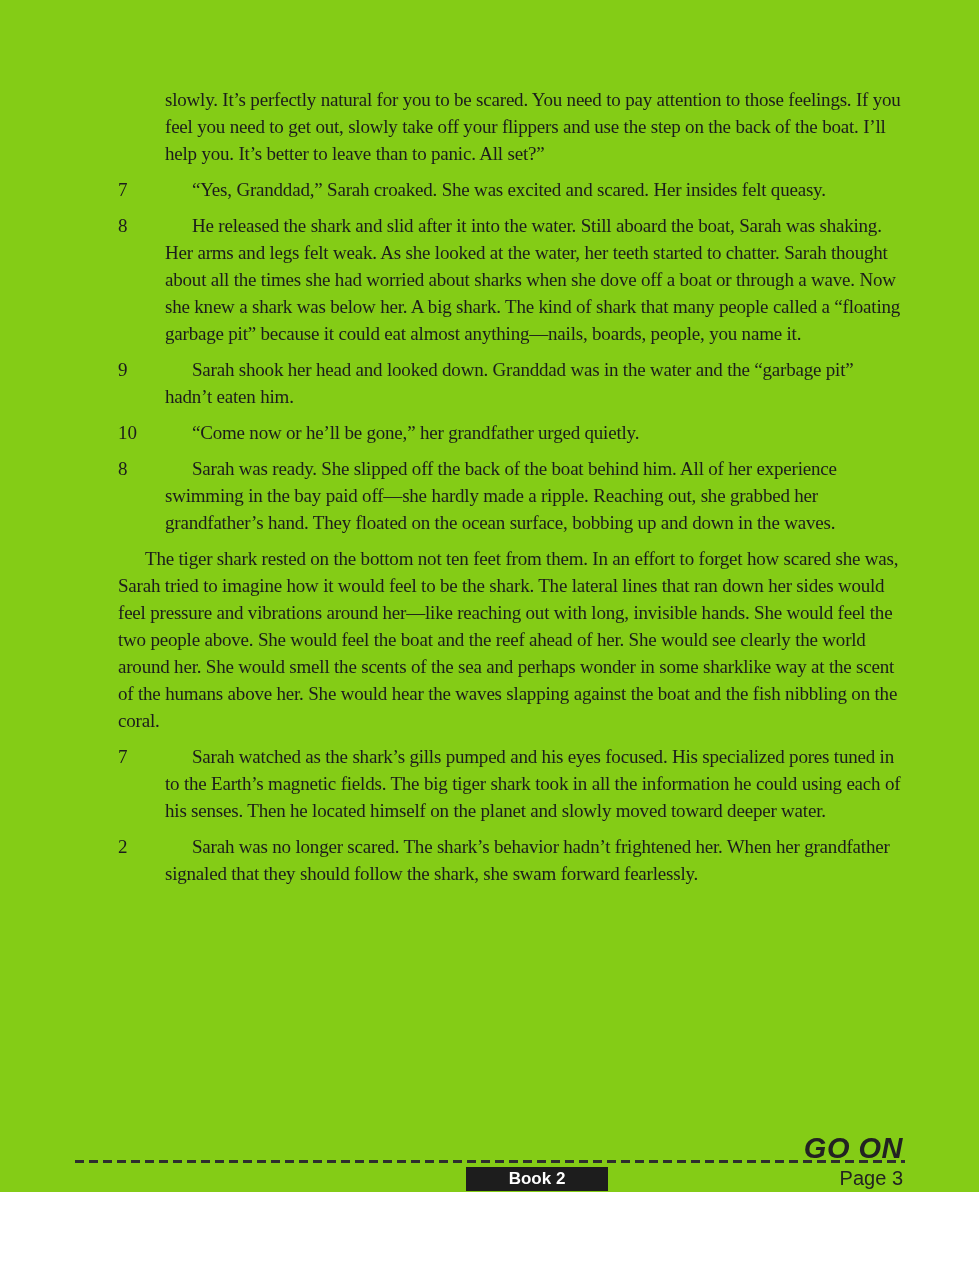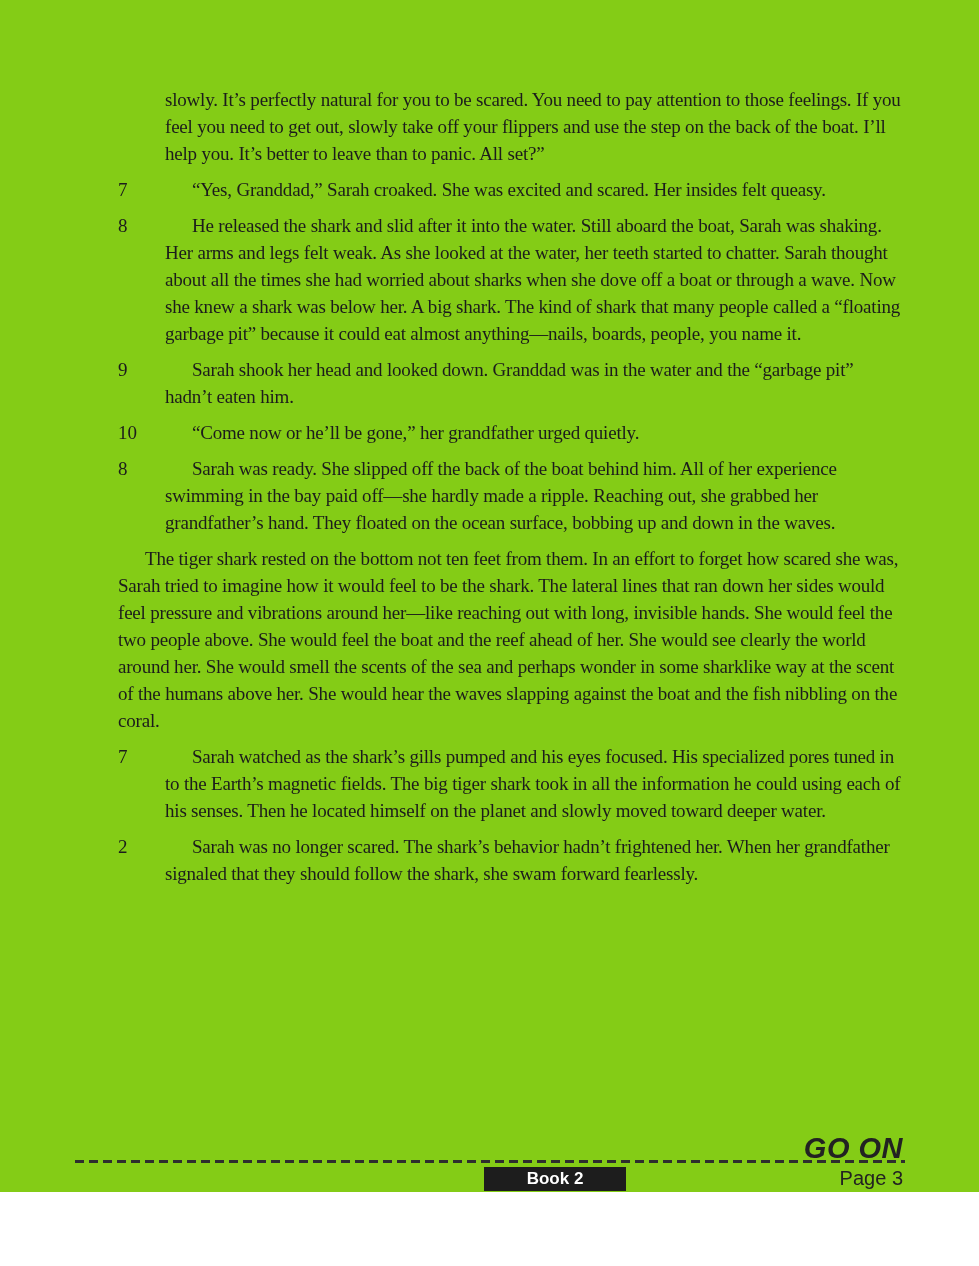--- a/index.html
+++ b/index.html
@@ -43,21 +43,21 @@
     letter-spacing:0.5px;
     margin-top:8px;
   }
   .dash{
     position:absolute;
     top:1160px;left:75px;width:830px;height:3px;
     background:repeating-linear-gradient(90deg,#2e2e2e 0 9px,transparent 9px 14px);
   }
   .bookbox{
     position:absolute;
-    top:1167px;left:484px;width:142px;height:24px;
+    top:1167px;left:466px;width:142px;height:24px;
     background:#1d1d1d;
     color:#ffffff;
     font-family:"Liberation Sans", sans-serif;
     font-weight:bold;font-size:17px;
     display:flex;align-items:center;justify-content:center;
   }
   .pagenum{
     position:absolute;
     top:1165px;right:76px;
     font-family:"Liberation Sans", sans-serif;

